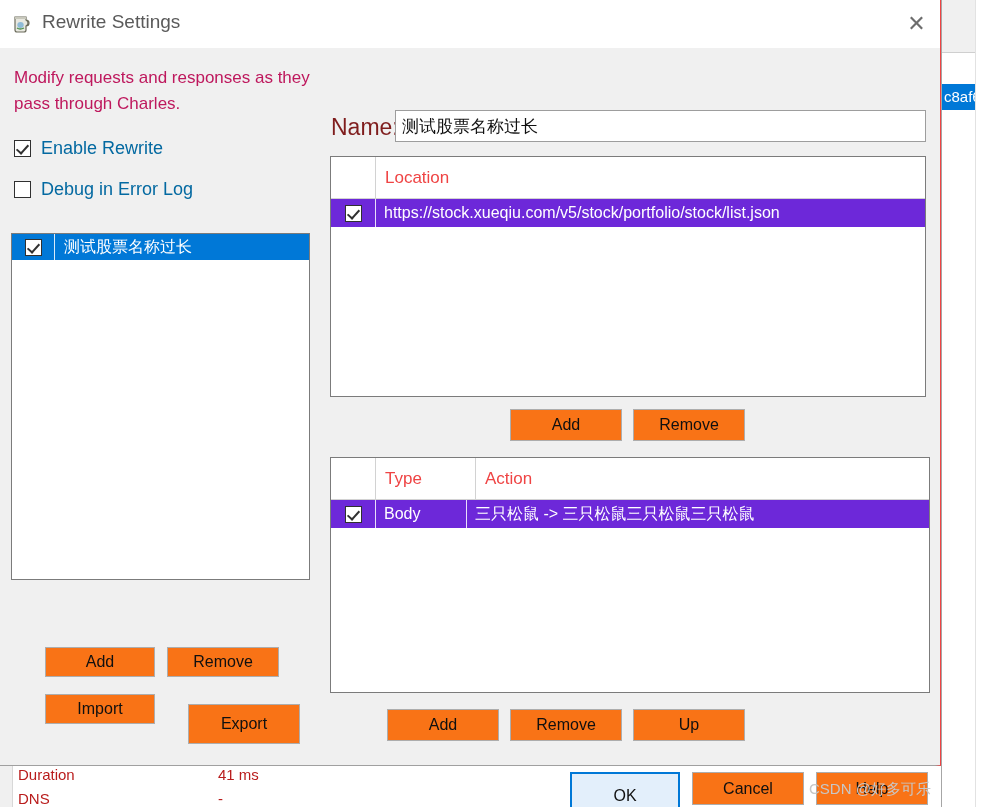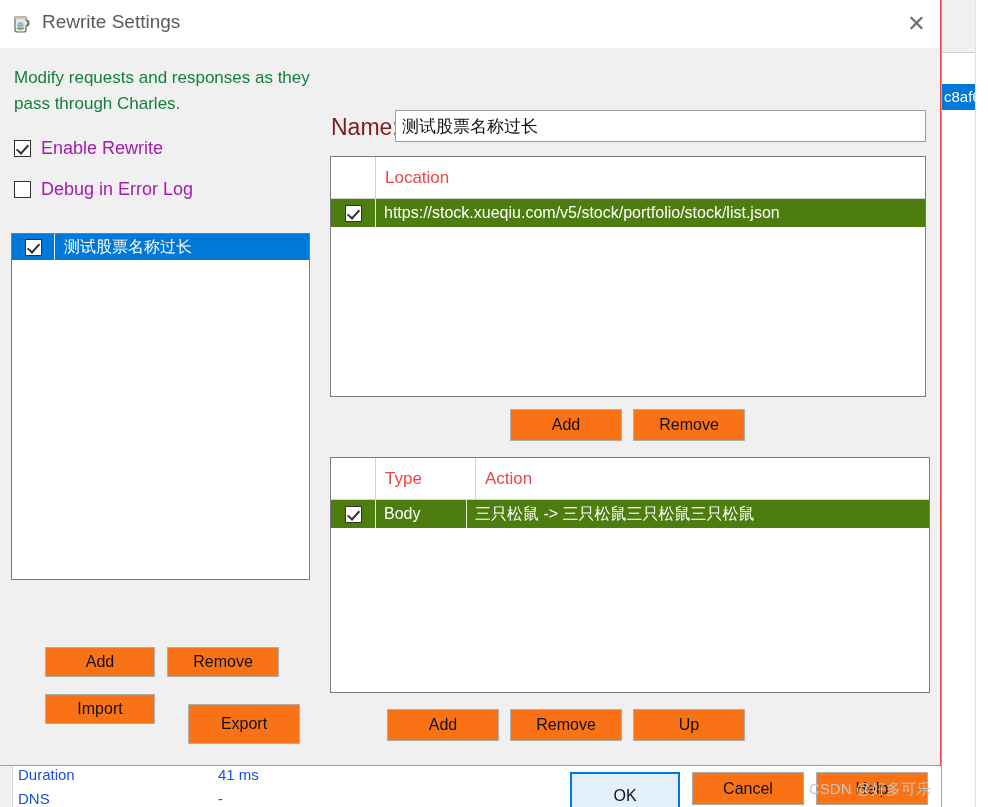--- a/index.html
+++ b/index.html
@@ -28,21 +28,21 @@
   .bg-left-strip {
     position: absolute;
     left: 0; top: 766px;
     width: 12px; height: 41px;
     background: #f0f0f0;
     border-right: 1px solid #d8d8d8;
   }
   .bg-detail-row {
     position: absolute;
     font-size: 15px;
-    color: #1d4ed8;
+    color: #b91c1c;
     white-space: nowrap;
   }
   .bg-detail-label { left: 18px; }
   .bg-detail-value { left: 218px; }
   .bg-row-duration { top: 766px; }
   .bg-row-dns { top: 790px; }
 
   .bg-right-panel {
     position: absolute;
     left: 941px; top: 0;
@@ -126,21 +126,21 @@
     background: #f0f0f0;
   }
 
   
   .intro-text {
     position: absolute;
     left: 14px; top: 17px;
     width: 300px;
     font-size: 17px;
     line-height: 26px;
-    color: #15803d;
+    color: #be185d;
   }
 
   .checkrow {
     position: absolute;
     left: 14px;
     display: flex;
     align-items: center;
     cursor: pointer;
   }
   .checkrow-enable { top: 90px; }
@@ -158,21 +158,21 @@
     position: absolute;
     left: 4px; top: 1px;
     width: 5px; height: 10px;
     border: solid #303030;
     border-width: 0 2px 2px 0;
     transform: rotate(42deg);
   }
   .checkrow .lbl {
     margin-left: 10px;
     font-size: 18px;
-    color: #a21caf;
+    color: #0369a1;
     white-space: nowrap;
   }
 
   .rules-list {
     position: absolute;
     left: 11px; top: 185px;
     width: 299px; height: 347px;
     background: #ffffff;
     border: 1px solid #7b7b7b;
     box-sizing: border-box;
@@ -272,21 +272,21 @@
     white-space: nowrap;
   }
   .col-cb     { width: 44px; flex: none; }
   .col-type   { width: 90px; flex: none; }
   .vdiv-head  { width: 1px; height: 41px; background: #d2d2d2; flex: none; }
 
   .tbl-row {
     display: flex;
     height: 28px;
     align-items: center;
-    background: #4d7c0f;
+    background: #6d28d9;
     cursor: pointer;
   }
   .tbl-row .cbcell {
     width: 44px; flex: none;
     display: flex; justify-content: center; align-items: center;
   }
   .tbl-row .vdiv { width: 1px; height: 28px; background: #ffffff; opacity: .85; flex: none; }
   .tbl-row .cell {
     font-size: 16px;
     color: #ffffff;

